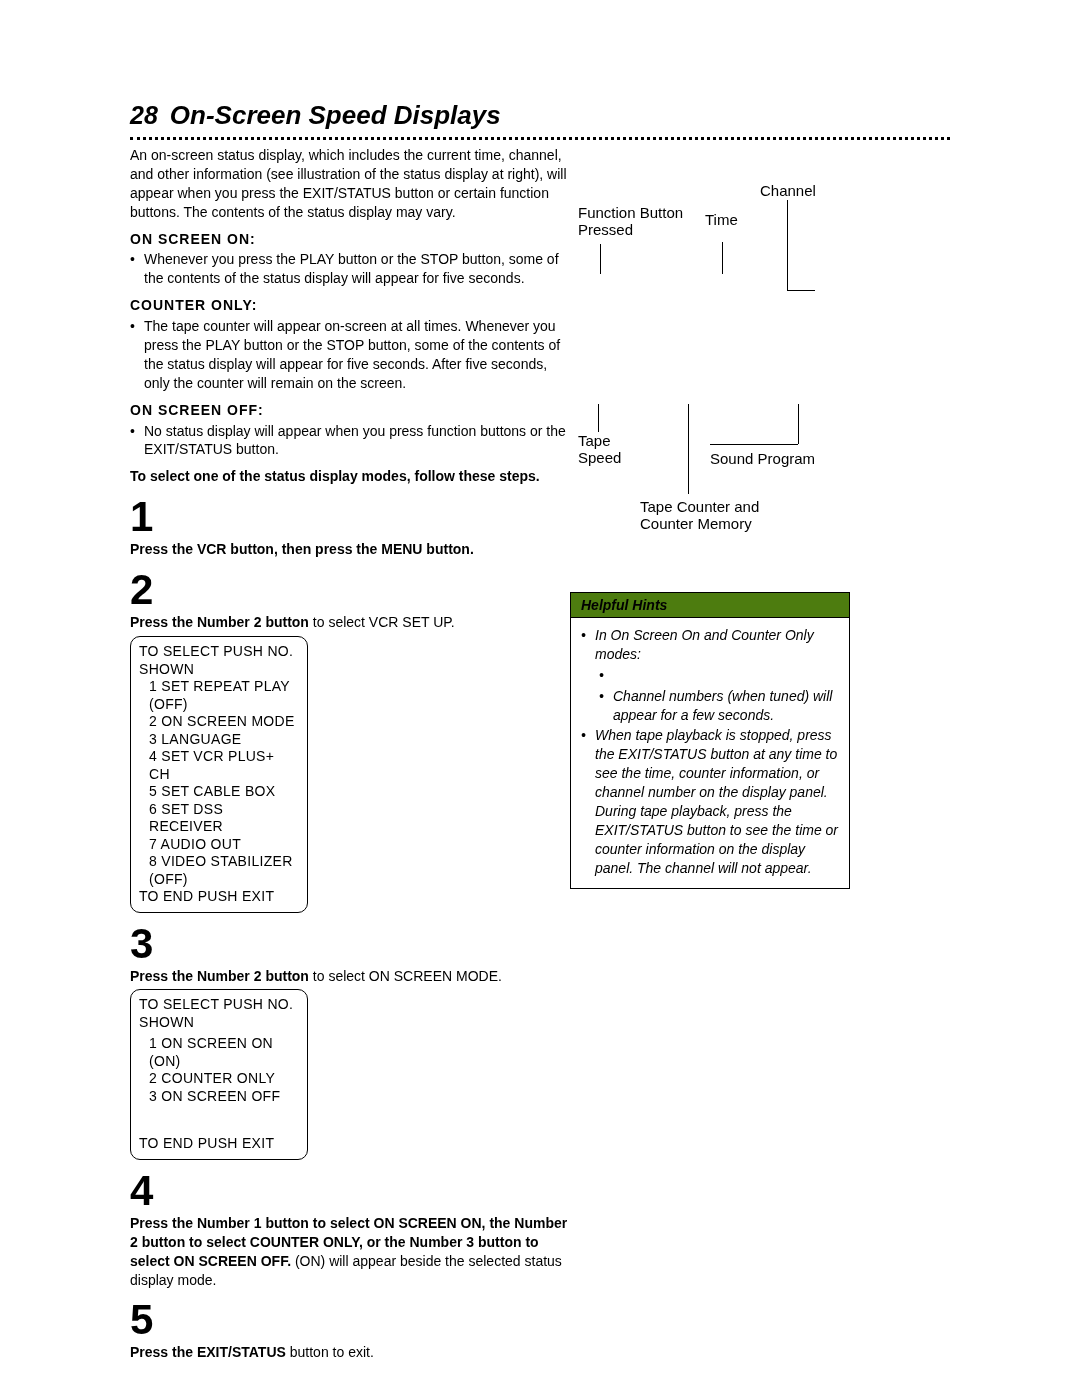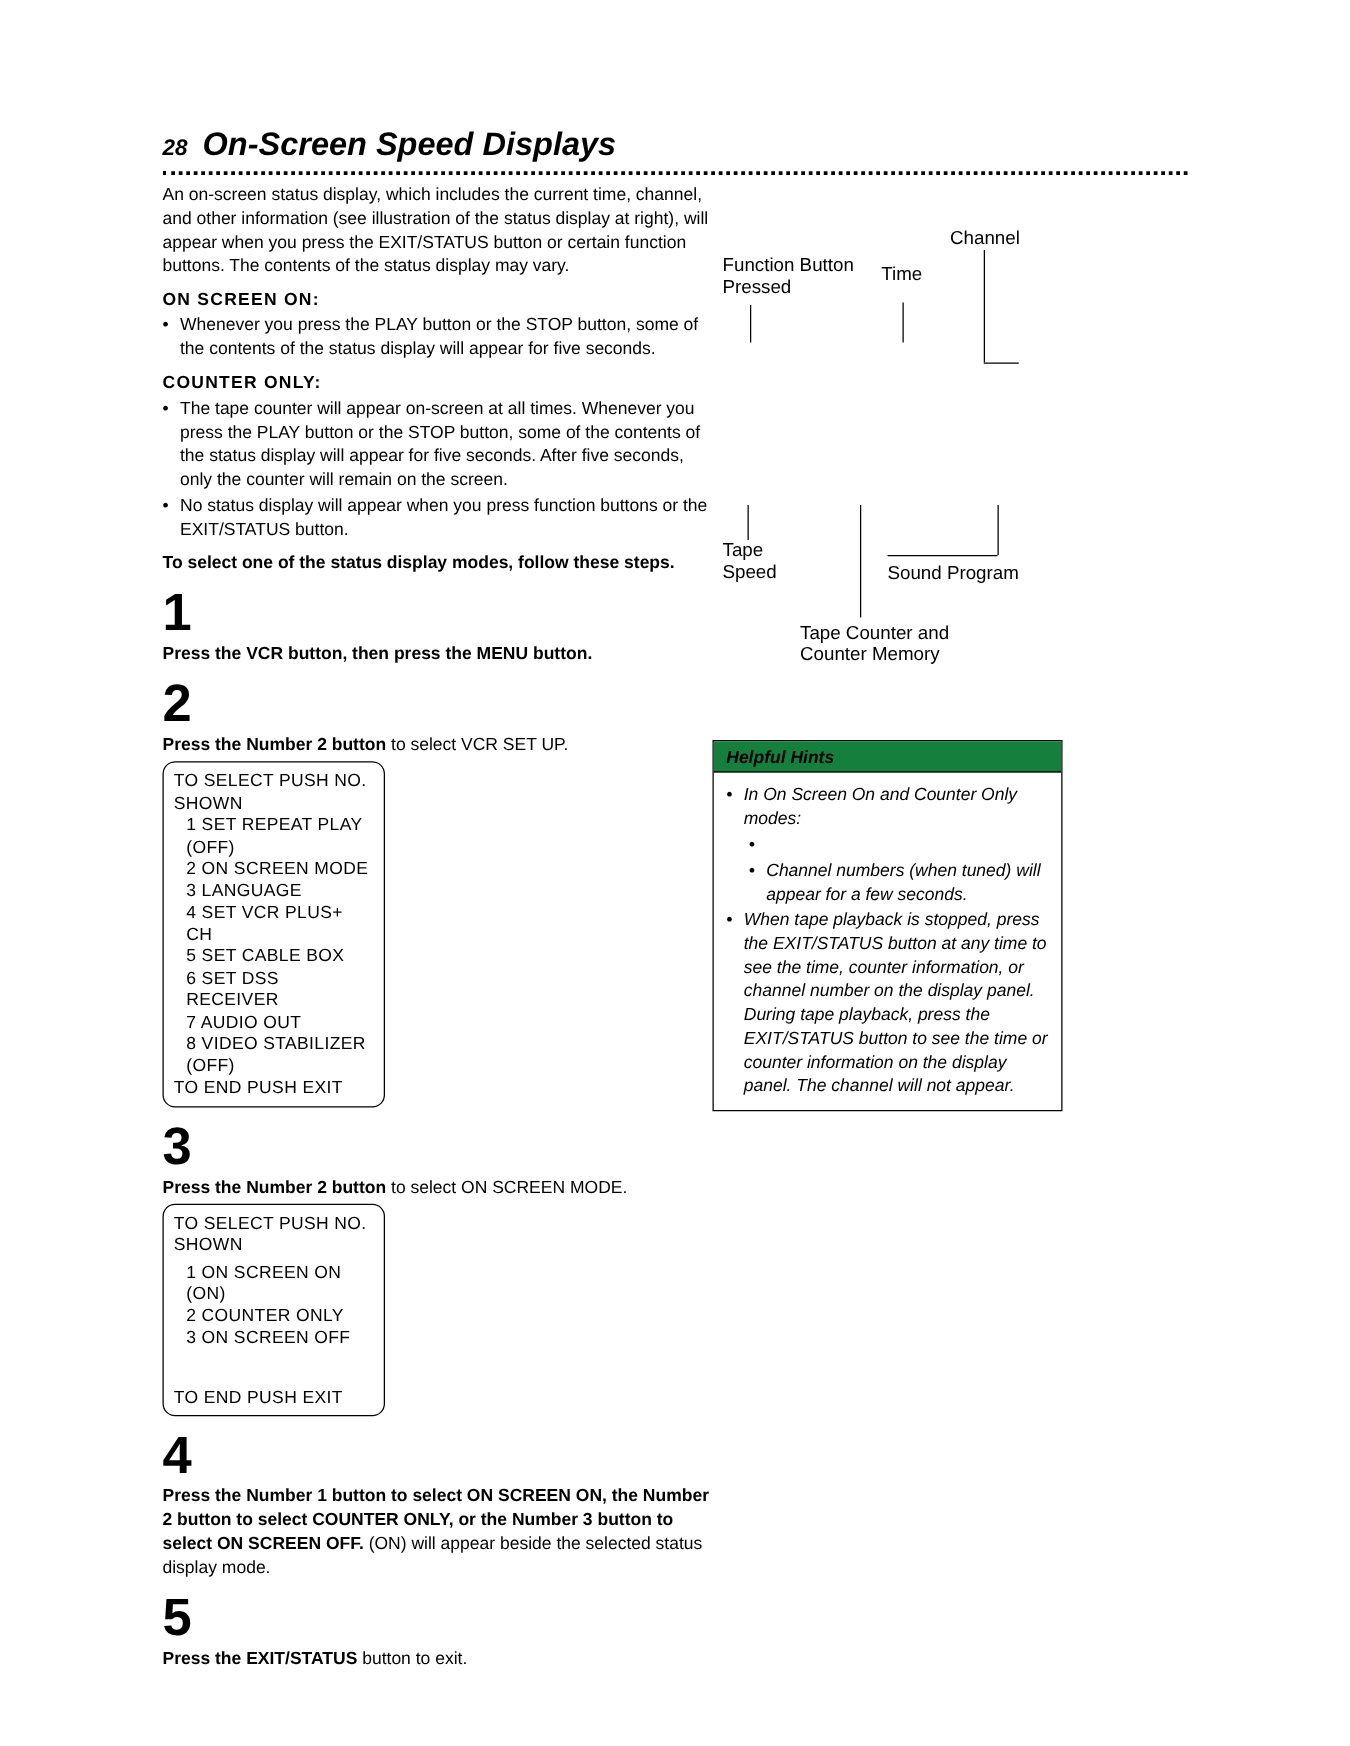--- a/index.html
+++ b/index.html
@@ -18,21 +18,21 @@
   }
   .title-row {
     display: flex;
     align-items: baseline;
     gap: 12px;
     font-style: italic;
     font-weight: bold;
     font-size: 26px;
   }
   .title-row .chap {
-    font-size: 18px;
+    font-size: 25px;
     font-weight: bold;
   }
   .dot-rule {
     margin-top: 6px;
     border-top: 3px dotted #000;
     height: 0;
     width: 820px;
   }
   .columns {
     display: flex;
@@ -136,21 +136,21 @@
   }
   
   .hints-box {
     border: 1.2px solid #000;
     margin-top: 50px;
     font-size: 14px;
     font-style: italic;
   }
   .hints-title {
     border-bottom: 1.2px solid #000;
-    background: #15803d;
+    background: #4d7c0f;
     font-weight: bold;
     padding: 4px 10px;
   }
   .hints-body {
     padding: 6px 10px 10px 10px;
     line-height: 1.35;
   }
   .hints-body .bullet { font-style: italic; }
   .hints-body .sub { padding-left: 18px; }
 </style>
@@ -176,20 +176,21 @@
         <span class="dot">•</span>
         <span class="txt">Whenever you press the PLAY button or the STOP button, some of the contents of the status display will appear for five seconds.</span>
       </div>
 
       <div class="mode-head">COUNTER ONLY:</div>
       <div class="bullet">
         <span class="dot">•</span>
         <span class="txt">The tape counter will appear on-screen at all times. Whenever you press the PLAY button or the STOP button, some of the contents of the status display will appear for five seconds. After five seconds, only the counter will remain on the screen.</span>
       </div>
 
+      <div class="mode-head">ON SCREEN OFF:</div>
       <div class="bullet">
         <span class="dot">•</span>
         <span class="txt">No status display will appear when you press function buttons or the EXIT/STATUS button.</span>
       </div>
 
       <div class="follow-head">To select one of the status display modes, follow these steps.</div>
 
       <div class="big-num">1</div>
       <div class="step-text">
         <span class="bold">Press the VCR button, then press the MENU button.</span>

